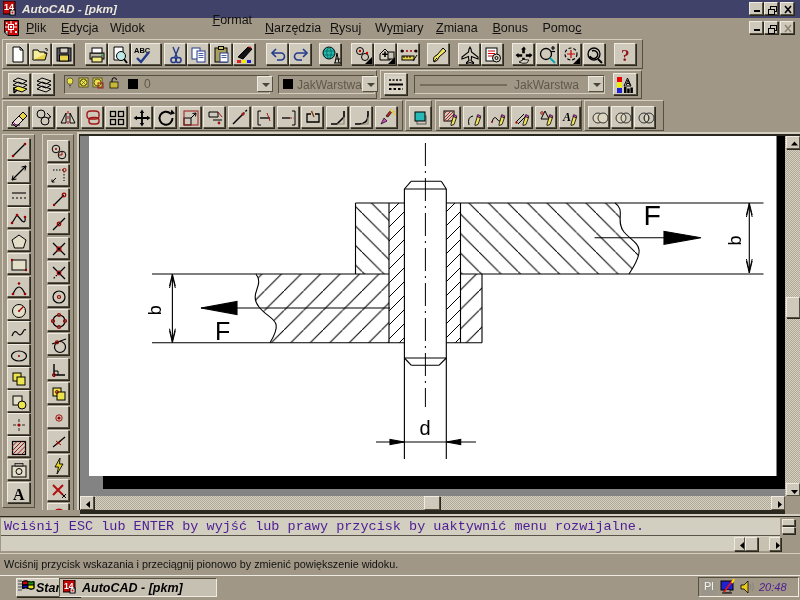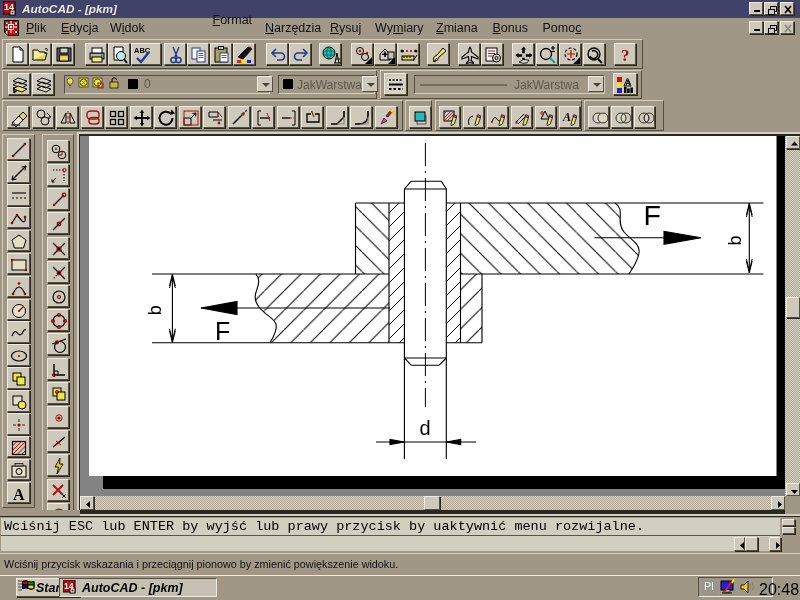--- a/index.html
+++ b/index.html
@@ -812,21 +812,21 @@
 <div class="btn" style="left:785.5px;top:483px;width:14px;height:12.5px">
       <svg width="12" height="10">
         <path d="M3 5 L10 5 L6.5 9 Z" fill="#000"></path>
       </svg>
     </div>
 <div class="btn" style="left:785.5px;top:296.5px;width:14px;height:21px;"></div>
 <div class="a" style="left:784.5px;top:495.5px;width:15.5px;height:18px;background:#a19786"></div>
 <div class="a" style="left:0px;top:509.5px;width:80px;height:6px;background:#a19786"></div>
 <div class="a" style="left:0px;top:515.5px;width:800px;height:38.5px;background:#a19786;border-top:1.5px solid #2b2820;border-bottom:1.5px solid #d5cfc1"></div>
 <div class="a" style="left:1px;top:517.5px;width:779px;height:33.5px;background:#d2cec0"></div>
-<div class="a" style="left:4px;top:519px;font-family:'Liberation Mono',monospace;font-size:13.5px;color:#000000;white-space:pre">Wciśnij ESC lub ENTER by wyjść lub prawy przycisk by uaktywnić menu rozwijalne.</div>
+<div class="a" style="left:4px;top:519px;font-family:'Liberation Mono',monospace;font-size:13.5px;color:#4c1d95;white-space:pre">Wciśnij ESC lub ENTER by wyjść lub prawy przycisk by uaktywnić menu rozwijalne.</div>
 <div class="a" style="left:1px;top:534.5px;width:779px;height:1px;background:#5a544a"></div>
 <div class="a" style="left:781px;top:517.5px;width:15px;height:33.5px;background:#a19786"></div>
 <div class="btn" style="left:782px;top:519px;width:13px;height:7px;"></div>
 <div class="btn" style="left:782px;top:527px;width:13px;height:7px;"></div>
 <div class="a" style="left:734px;top:537px;width:47px;height:14px;background:#c7c1b2"></div>
 <div class="btn" style="left:734px;top:537px;width:11px;height:14px">
       <svg width="9" height="12">
         <path d="M8 3 L4 6.5 L8 10 Z" fill="#000"></path>
       </svg>
     </div>
@@ -858,29 +858,29 @@
     </div>
 <div class="a" style="left:59px;top:578px;width:158px;height:18.5px;background:#c6c0b2;border-top:1px solid #55503f;border-left:1px solid #55503f;border-right:1px solid #efebe1;border-bottom:1px solid #efebe1">
 <svg width="14" height="15" style="top:1px;left:3px">
 <rect x="0" y="0" width="12" height="12" fill="#c00808" stroke="#000"></rect>
 <rect x="7" y="8" width="5" height="5" fill="#fff" stroke="#000"></rect>
 <rect x="8.5" y="9.5" width="2" height="2" fill="#c00808"></rect>
 <text x="1" y="9" font-size="8.5" font-weight="bold" fill="#fff" font-family="Liberation Sans">14</text>
 </svg>
 <div class="a" style="left:22px;top:2px;font-size:12.5px;font-weight:bold;font-style:italic;color:#000">AutoCAD - [pkm]</div>
 </div>
-<div class="a" style="left:698px;top:577px;width:75px;height:20px;background:#a19786;border-top:1px solid #55503f;border-left:1px solid #55503f;border-right:1px solid #efebe1;border-bottom:1px solid #efebe1">
+<div class="a" style="left:698px;top:577px;width:101px;height:20px;background:#a19786;border-top:1px solid #55503f;border-left:1px solid #55503f;border-right:1px solid #efebe1;border-bottom:1px solid #efebe1">
 <div class="a" style="left:3px;top:1.5px;width:15px;height:15px;background:#9a958a">
         <div class="a" style="left:2px;top:0px;font-size:11px;color:#f4f2ea">Pl</div>
       </div>
 <svg width="17" height="17" style="left:21px;top:1px">
 <rect x="1" y="2" width="12" height="9" fill="#2222cc" stroke="#000"></rect>
 <rect x="4" y="11" width="6" height="2" fill="#d8d2c6" stroke="#000" stroke-width="0.6"></rect>
 <path d="M2 14 h10" stroke="#000"></path>
 <path d="M13 1 L4 13" stroke="#ee1111" stroke-width="1.6"></path>
 <path d="M14 0 L12 4" stroke="#ffe000" stroke-width="2"></path>
 </svg>
 <svg width="16" height="17" style="left:40px;top:1px">
 <path d="M2 6 H5 L9 2 V14 L5 10 H2 Z" fill="#e8c81c" stroke="#000" stroke-width="0.8"></path>
 <path d="M11 5 q2 3 0 6 M13 3.5 q3 4.5 0 9" fill="none" stroke="#8a8478" stroke-width="1"></path>
 </svg>
-<div class="a" style="left:60px;top:3px;font-size:16px;color:#000000">20:48</div>
+<div class="a" style="left:60px;top:3px;font-size:11px;font-style:italic;color:#4c1d95">20:48</div>
 </div>
 </div>
 </body></html>

